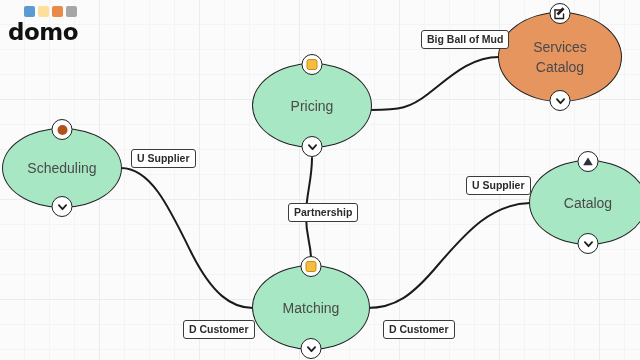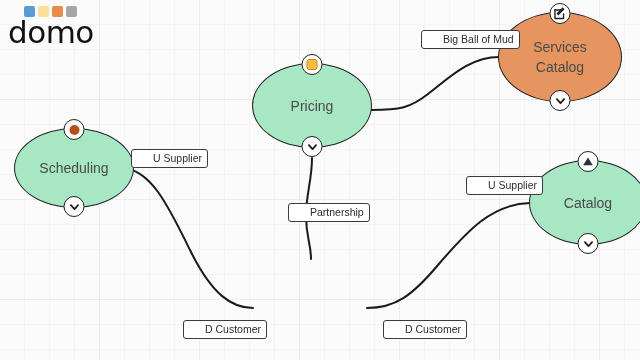--- a/index.html
+++ b/index.html
@@ -42,22 +42,22 @@
     margin-bottom: 2px;
   }
   #logo .swatches span {
     display: block;
     width: 11px;
     height: 11px;
     border-radius: 2px;
   }
   #logo .wordmark {
     font-family: "DejaVu Sans", sans-serif;
-    font-size: 31px;
-    font-weight: 400;
+    font-size: 23px;
+    font-weight: 700;
     line-height: 26px;
     letter-spacing: -0.5px;
     color: #111111;
   }
 
   
   #edges {
     position: absolute;
     left: 0;
     top: 0;
@@ -121,25 +121,26 @@
   }
   .badge svg { display: block; }
 
   
   .edge-label {
     position: absolute;
     z-index: 20;
     background: #ffffff;
     border: 1.4px solid #3b3b3b;
     border-radius: 3px;
-    padding: 2px 5px 3px 21px;
+    padding: 2px 5px 3px 5px;
     font-size: 10.5px;
     line-height: 12px;
     color: #2b2b2b;
     white-space: nowrap;
+    font-weight: bold;
   }
 </style>
 </head>
 <body>
 
 <div id="canvas">
 
   <div id="logo">
     <div class="swatches">
       <span style="background:#5b9bd5"></span>
@@ -154,21 +155,21 @@
 
     <path d="M121,168 C150,168 168,205 190,250 C212,295 232,308 253,308"></path>
 
     <path d="M367,308 C395,308 412,296 438,265 C468,230 492,204 530,203"></path>
 
     <path d="M312,158 C312,180 306,195 306,215 C306,238 311,243 311,259"></path>
 
     <path d="M371,110 C400,110 410,108 428,94 C450,77 470,57 499,57"></path>
   </svg>
 
-  <div class="node green" style="left:14px; top:128px; width:120px; height:80px;">
+  <div class="node green" style="left:2px; top:128px; width:120px; height:80px;">
     <div class="node-label">Scheduling</div>
     <div class="badge top">
       <span class="glyph-dot"></span>
     </div>
     <div class="badge bottom">
       <svg width="12" height="12" viewBox="0 0 12 12">
         <path d="M2.4 4.2 L6 8.2 L9.6 4.2" fill="none" stroke="#1f1f1f" stroke-width="1.8" stroke-linecap="round" stroke-linejoin="round"></path>
       </svg>
     </div>
   </div>
@@ -195,20 +196,31 @@
         <path d="M5.2 9.1 L11.9 2.3 L9.8 0.4 L3.3 7.1 Z" fill="#1f1f1f"></path>
       </svg>
     </div>
     <div class="badge bottom">
       <svg width="12" height="12" viewBox="0 0 12 12">
         <path d="M2.4 4.2 L6 8.2 L9.6 4.2" fill="none" stroke="#1f1f1f" stroke-width="1.8" stroke-linecap="round" stroke-linejoin="round"></path>
       </svg>
     </div>
   </div>
 
+  <div class="node green" style="left:252px; top:265px; width:118px; height:85px;">
+    <div class="node-label">Matching</div>
+    <div class="badge top">
+      <span class="glyph-square"></span>
+    </div>
+    <div class="badge bottom">
+      <svg width="12" height="12" viewBox="0 0 12 12">
+        <path d="M2.4 4.2 L6 8.2 L9.6 4.2" fill="none" stroke="#1f1f1f" stroke-width="1.8" stroke-linecap="round" stroke-linejoin="round"></path>
+      </svg>
+    </div>
+  </div>
 
   <div class="node green" style="left:529px; top:160px; width:118px; height:85px;">
     <div class="node-label">Catalog</div>
     <div class="badge top">
       <svg width="13" height="13" viewBox="0 0 13 13">
         <path d="M6.5 2.6 L11.3 10.2 L1.7 10.2 Z" fill="#2b3338"></path>
       </svg>
     </div>
     <div class="badge bottom">
       <svg width="12" height="12" viewBox="0 0 12 12">

